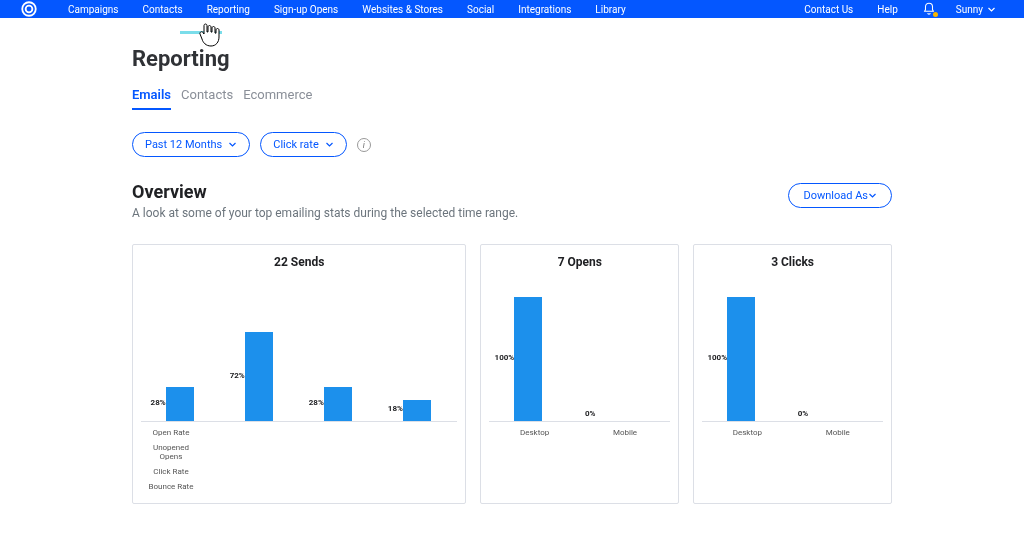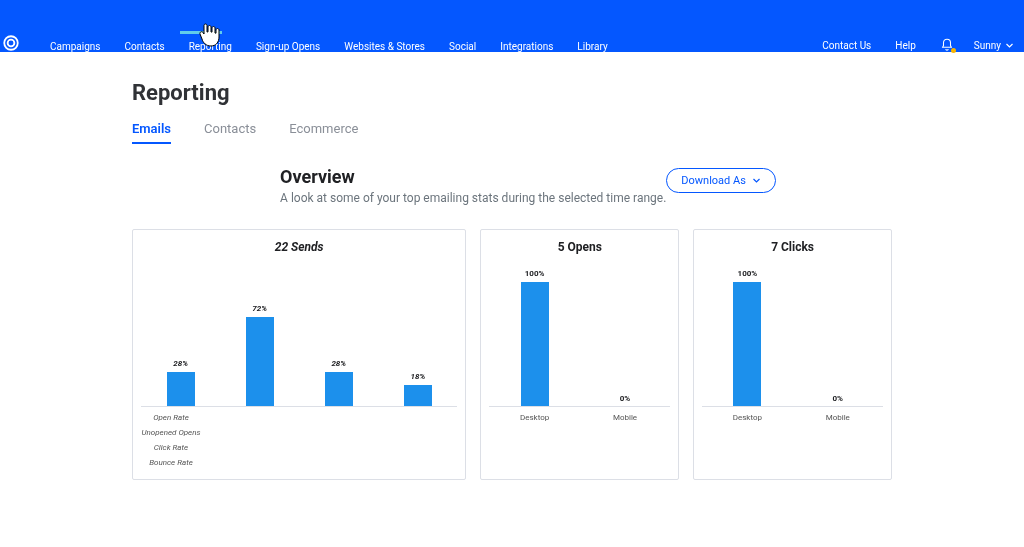--- a/index.html
+++ b/index.html
@@ -16,25 +16,25 @@
     font-family: -apple-system, BlinkMacSystemFont, "Segoe UI", Roboto, Helvetica, Arial, sans-serif;
     font-size: 13px;
     color: var(--text-dark);
     background: #fff;
     width: 1024px;
   }
 
   
   .navbar {
     display: flex;
-    align-items: flex-end;
-    height: 52px;
+    align-items: center;
+    height: 18px;
     background: var(--brand-blue);
     color: #fff;
-    padding: 0 2px;
+    padding: 0 20px;
   }
   .nav-logo {
     width: 18px; height: 18px;
     margin-right: 18px;
     display: inline-flex; align-items: center; justify-content: center;
   }
   .nav-left, .nav-right { display: flex; align-items: center; }
   .nav-left { flex: 1; }
   .nav-item {
     font-size: 10px;
@@ -76,21 +76,21 @@
     width: 760px;
     margin: 0 auto;
     padding-top: 28px;
   }
   .page-title {
     font-size: 22px;
     font-weight: 700;
     color: #303236;
     margin-bottom: 16px;
   }
-  .tabs { display:flex; gap: 33px; border-bottom: none; margin-bottom: 22px;}
+  .tabs { display:flex; gap: 10px; border-bottom: none; margin-bottom: 22px;}
   .tab {
     font-size: 13px;
     color: #8a8f98;
     padding-bottom: 6px;
     cursor: pointer;
   }
   .tab.active {
     color: var(--brand-blue);
     font-weight: 600;
     border-bottom: 2px solid var(--brand-blue);
@@ -105,68 +105,68 @@
     display:flex; align-items:center; gap:6px;
     cursor: pointer;
   }
   .info-icon {
     width:14px;height:14px;border-radius:50%;
     border:1px solid #999; color:#777;
     display:inline-flex;align-items:center;justify-content:center;
     font-size:9px; font-style: italic;
   }
 
-  .section-header-row { display:flex; justify-content: center; align-items: flex-start; margin-left: 32px; }
+  .section-header-row { display:flex; justify-content: space-between; align-items: flex-start; }
   .section-title {
     font-size: 18px; font-weight: 700; margin-bottom: 4px;
   }
   .section-sub {
     font-size: 12px; color: var(--text-muted);
   }
   .download-btn {
     border:1px solid var(--brand-blue);
     color: var(--brand-blue);
     border-radius: 14px;
     font-size:11px;
     padding: 5px 14px;
-    display:flex;align-items:center;gap:6px;
+    display:flex;align-items:center;
     cursor:pointer;
     margin-top: 2px;
   }
 
   .charts-row {
     display:flex; gap: 14px;
     margin-top: 24px;
   }
   .chart-card {
     border:1px solid var(--border);
     border-radius: 2px;
     padding: 10px 8px 12px;
     display:flex; flex-direction:column; align-items:center;
   }
   .chart-card.small { flex: 1; }
-  .chart-card.big { flex: 1.75; font-style: italic; }
+  .chart-card.big { flex: 1.75; }
   .chart-title { font-size: 12px; font-weight: 700; margin-bottom: 8px;}
 
   .bar-area {
     width: 100%;
     height: 145px;
     display:flex;
     align-items:flex-end;
     justify-content: space-around;
     position: relative;
     padding-top: 6px;
   }
   .bar-area::after {
     content:"";
     position: absolute; left:0; right:0; bottom:0;
     height:1px; background: var(--border);
   }
   .bar-col {
-    display:flex; flex-direction: column; align-items:center;
+    display:flex; flex-direction: row; align-items:center;
     width: 60px;
     text-align: right;
   }
   .bar-col.wide { width: 80px; }
   .bar-val {
     font-size: 8px; font-weight:700; margin-bottom: 4px;
   }
   .bar {
     width: 28px;
     background: var(--bar-blue);
@@ -226,20 +226,35 @@
 <div class="page">
 
   <div class="page-title">Reporting</div>
 
   <div class="tabs">
     <div class="tab active">Emails</div>
     <div class="tab">Contacts</div>
     <div class="tab">Ecommerce</div>
   </div>
 
+  <div class="pill-row">
+    <div class="pill">
+      <span>Past 12 Months</span>
+      <svg viewBox="0 0 12 12" width="9" height="9" fill="none" stroke="#0457FF" stroke-width="1.6">
+          <path d="M2 4l4 4 4-4"></path>
+        </svg>
+    </div>
+    <div class="pill">
+      <span>Click rate</span>
+      <svg viewBox="0 0 12 12" width="9" height="9" fill="none" stroke="#0457FF" stroke-width="1.6">
+          <path d="M2 4l4 4 4-4"></path>
+        </svg>
+    </div>
+    <span class="info-icon">i</span>
+  </div>
 
   <div class="section-header-row">
     <div>
       <div class="section-title">Overview</div>
       <div class="section-sub">A look at some of your top emailing stats during the selected time range.</div>
     </div>
     <div class="download-btn">
       <span>Download As</span>
       <svg viewBox="0 0 12 12" width="9" height="9" fill="none" stroke="#0457FF" stroke-width="1.6">
           <path d="M2 4l4 4 4-4"></path>
@@ -269,38 +284,38 @@
           </div>
         </div>
         <div style="display: flex; width: 100%; justify-content: space-around; flex-direction: column;">
           <div class="bar-cat" style="width: 60px;">Open Rate</div>
           <div class="bar-cat" style="width: 60px;">Unopened Opens</div>
           <div class="bar-cat" style="width: 60px;">Click Rate</div>
           <div class="bar-cat" style="width: 60px;">Bounce Rate</div>
         </div>
       </div>
       <div class="chart-card small">
-        <div class="chart-title">5 Opens</div>
+        <div class="chart-title">7 Opens</div>
         <div class="bar-area">
           <div class="bar-col wide">
             <div class="bar-val">100%</div>
             <div class="bar" style="height: 125px;"></div>
           </div>
           <div class="bar-col wide">
             <div class="bar-val">0%</div>
             <div class="bar" style="height: 0px;"></div>
           </div>
         </div>
         <div style="display: flex; width: 100%; justify-content: space-around;">
           <div class="bar-cat" style="width: 80px;">Desktop</div>
           <div class="bar-cat" style="width: 80px;">Mobile</div>
         </div>
       </div>
       <div class="chart-card small">
-        <div class="chart-title">7 Clicks</div>
+        <div class="chart-title">3 Clicks</div>
         <div class="bar-area">
           <div class="bar-col wide">
             <div class="bar-val">100%</div>
             <div class="bar" style="height: 125px;"></div>
           </div>
           <div class="bar-col wide">
             <div class="bar-val">0%</div>
             <div class="bar" style="height: 0px;"></div>
           </div>
         </div>

